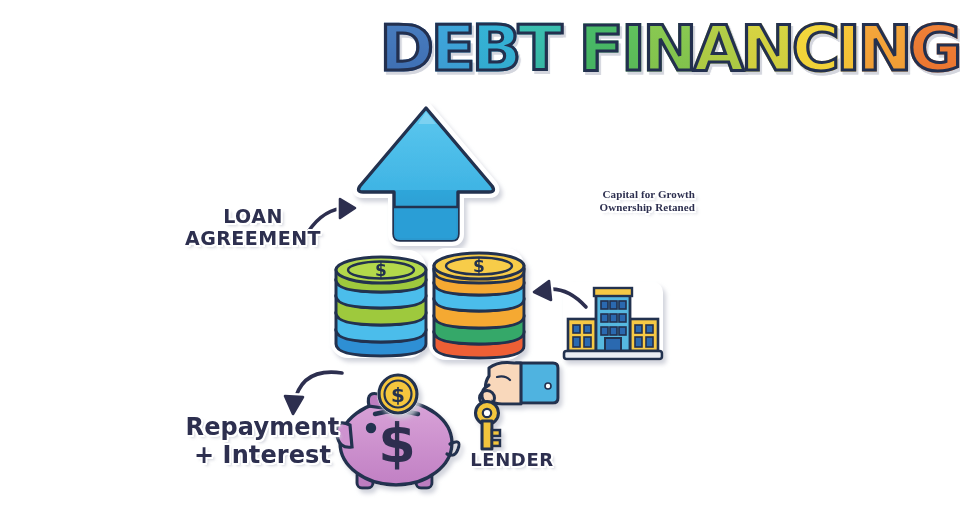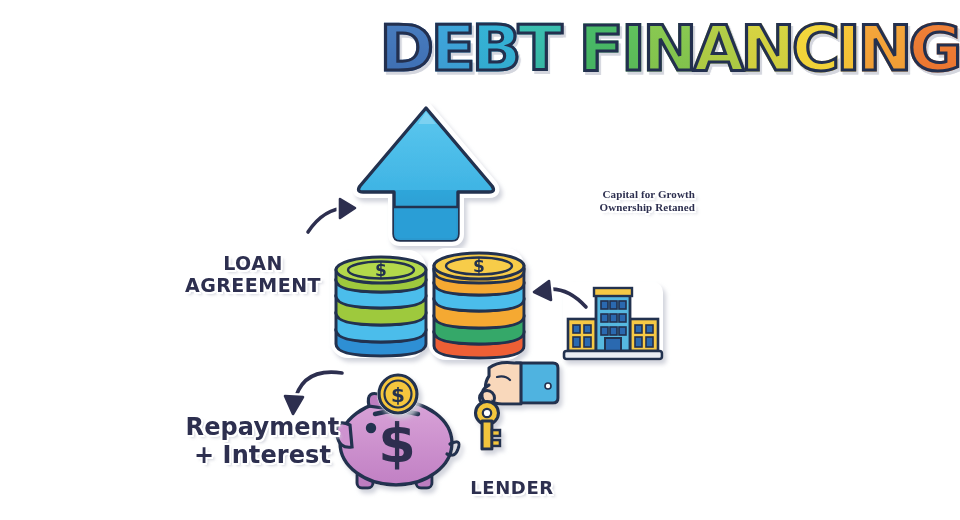--- a/index.html
+++ b/index.html
@@ -65,41 +65,39 @@
        3px 3px 3px rgba(200,202,212,0.8);
     line-height: 1.18;
     white-space: pre-line;
     user-select: none;
   }
   #loan-agreement-label {
     left: 178px; top: 205px; width: 150px;
     text-align: center;
     font-size: 19px;
     letter-spacing: 0.5px;
-    margin-top: 47px;
   }
   #capital-growth-label {
     left: 505px; top: 188px; width: 190px;
     text-align: right;
     font-size: 11px;
     letter-spacing: 0.1px;
     font-family: Liberation Serif, serif;
   }
   #business-label {
     left: 556px; top: 362px; width: 130px;
     text-align: center;
     font-size: 18px;
     letter-spacing: 0.6px;
   }
   #lender-label {
     left: 452px; top: 449px; width: 120px;
     text-align: center;
     font-size: 18px;
     letter-spacing: 0.6px;
-    margin-top: 28px;
   }
   #repayment-label {
     left: 185px; top: 413px; width: 155px;
     text-align: center;
     font-size: 24px;
     letter-spacing: 0.1px;
   }
 
   
   #art {

